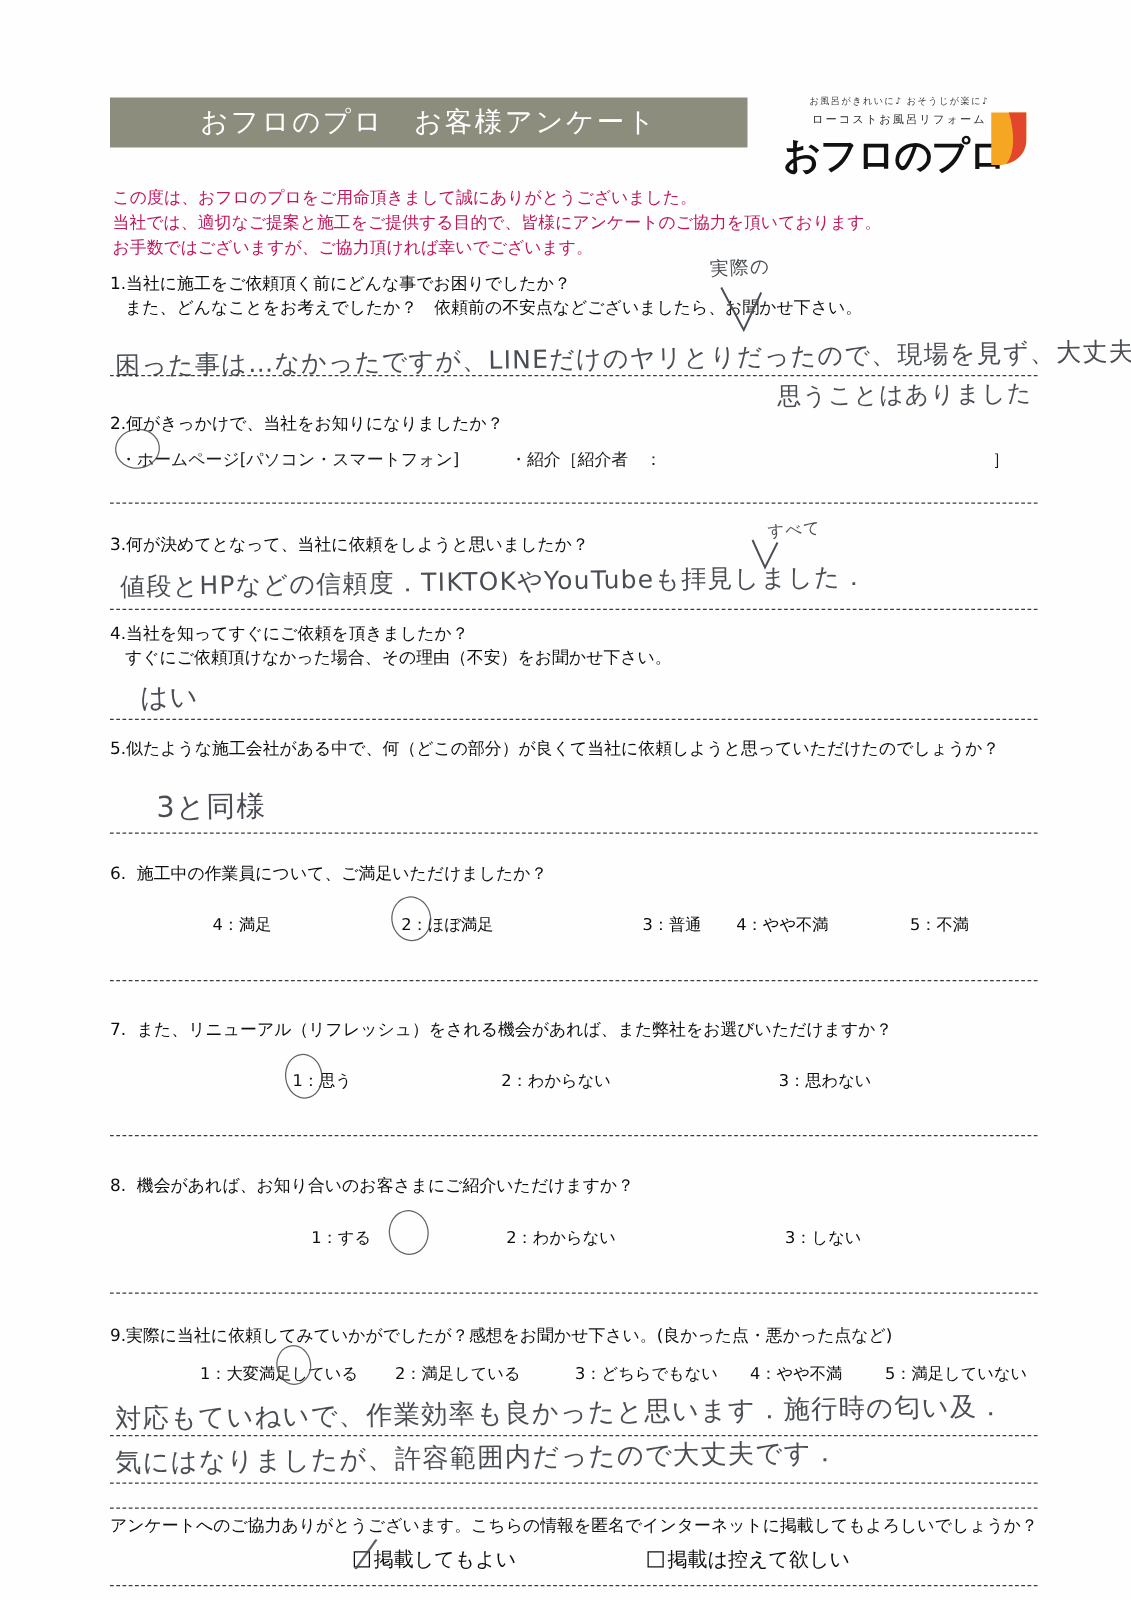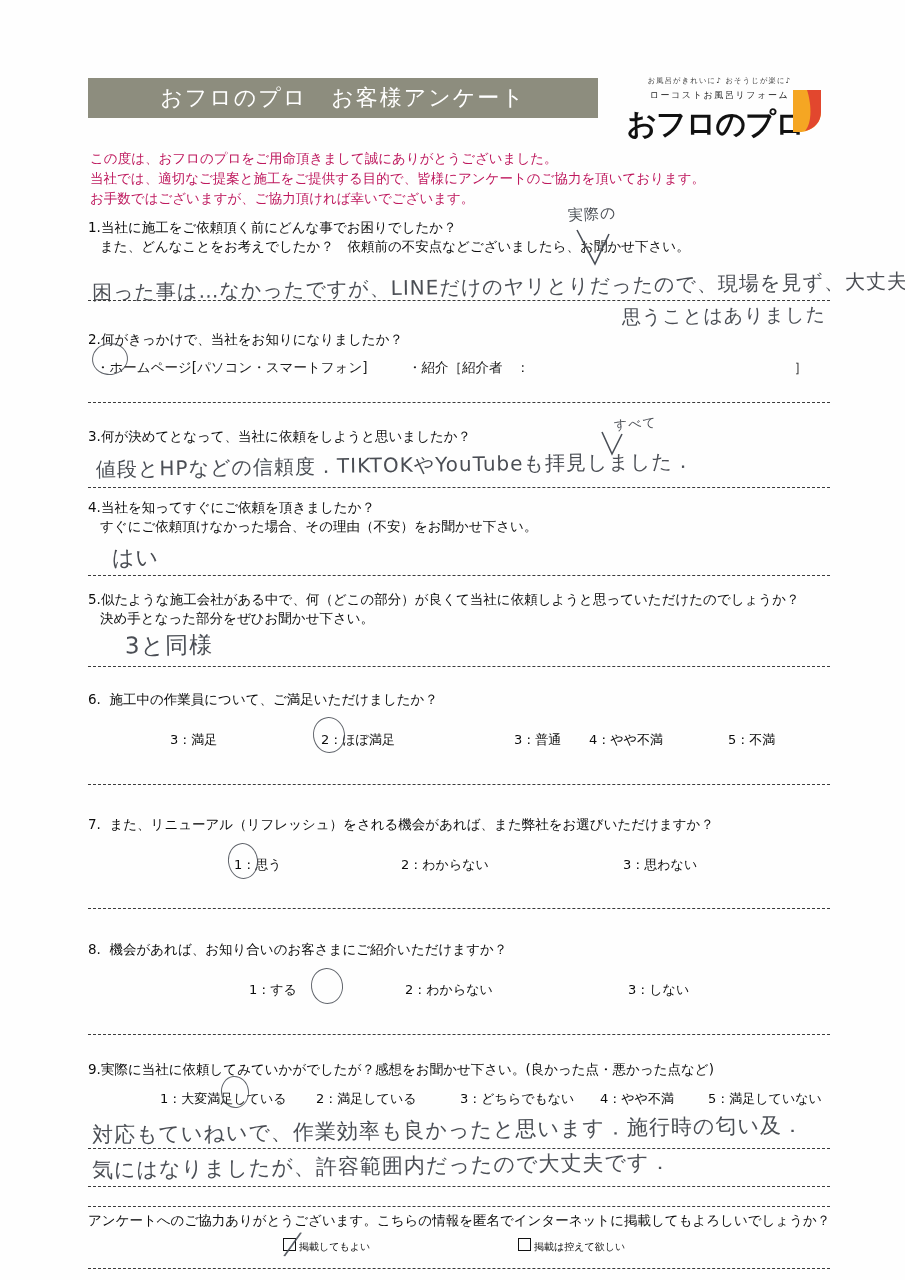--- a/index.html
+++ b/index.html
@@ -198,21 +198,21 @@
     white-space: pre;
   }
   .footer-choices {
     position: absolute;
     left: 88px;
     width: 742px;
     height: 24px;
   }
   .fc {
     position: absolute;
-    font-size: 10px;
+    font-size: 16px;
     color: #0d0d0d;
     white-space: pre;
     top: 0;
   }
   .checkbox-glyph {
     display: inline-block;
     width: 11px;
     height: 11px;
     border: 1.4px solid #111;
     margin-right: 3px;
@@ -290,29 +290,28 @@
 
   <div class="q" style="top:498px;">
     <div class="q-title">4.当社を知ってすぐにご依頼を頂きましたか？</div>
     <div class="q-sub">すぐにご依頼頂けなかった場合、その理由（不安）をお聞かせ下さい。</div>
   </div>
   <div class="hand" style="left:112px; top:543px; font-size:22px;">はい</div>
   <div class="dash-rule" style="top:575px;"></div>
 
   <div class="q" style="top:590px;">
     <div class="q-title">5.似たような施工会社がある中で、何（どこの部分）が良くて当社に依頼しようと思っていただけたのでしょうか？</div>
-    <div class="q-sub">決め手となった部分をぜひお聞かせ下さい。</div>
   </div>
   <div class="hand" style="left:125px; top:630px; font-size:23px;">3と同様</div>
   <div class="dash-rule" style="top:666px;"></div>
 
   <div class="q" style="top:690px;">
     <div class="q-title">6.  施工中の作業員について、ご満足いただけましたか？</div>
     <div class="opts" style="margin-top:18px;">
-      <span class="opt" style="left:82px;">3：満足</span>
+      <span class="opt" style="left:82px;">4：満足</span>
       <span class="opt" style="left:233px;">2：ほぼ満足</span>
       <span class="opt" style="left:382px;margin-left:44px;">3：普通</span>
       <span class="opt" style="left:501px;">4：やや不満</span>
       <span class="opt" style="left:640px;text-align:center;">5：不満</span>
     </div>
   </div>
   <div class="circle-mark" style="left:313px; top:717px; width:30px; height:34px;"></div>
   <div class="dash-rule" style="top:784px;"></div>
 
   <div class="q" style="top:815px;">

